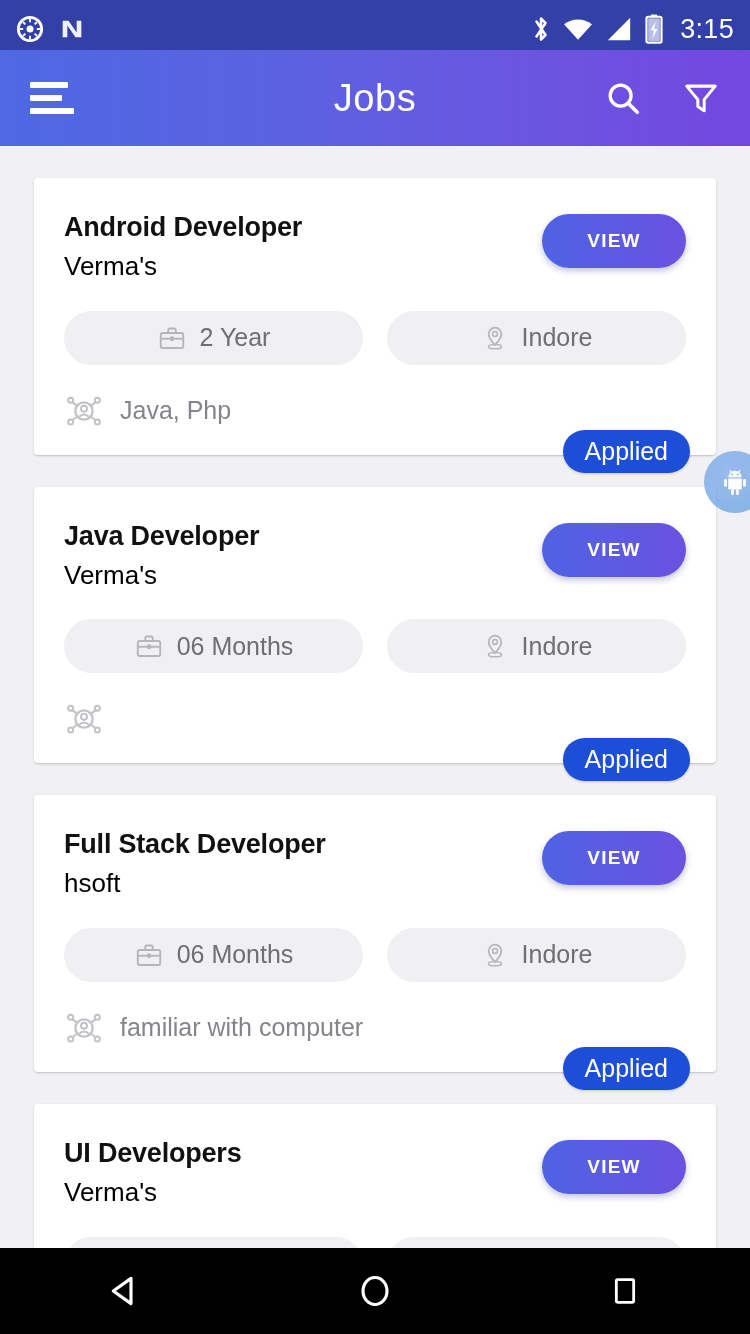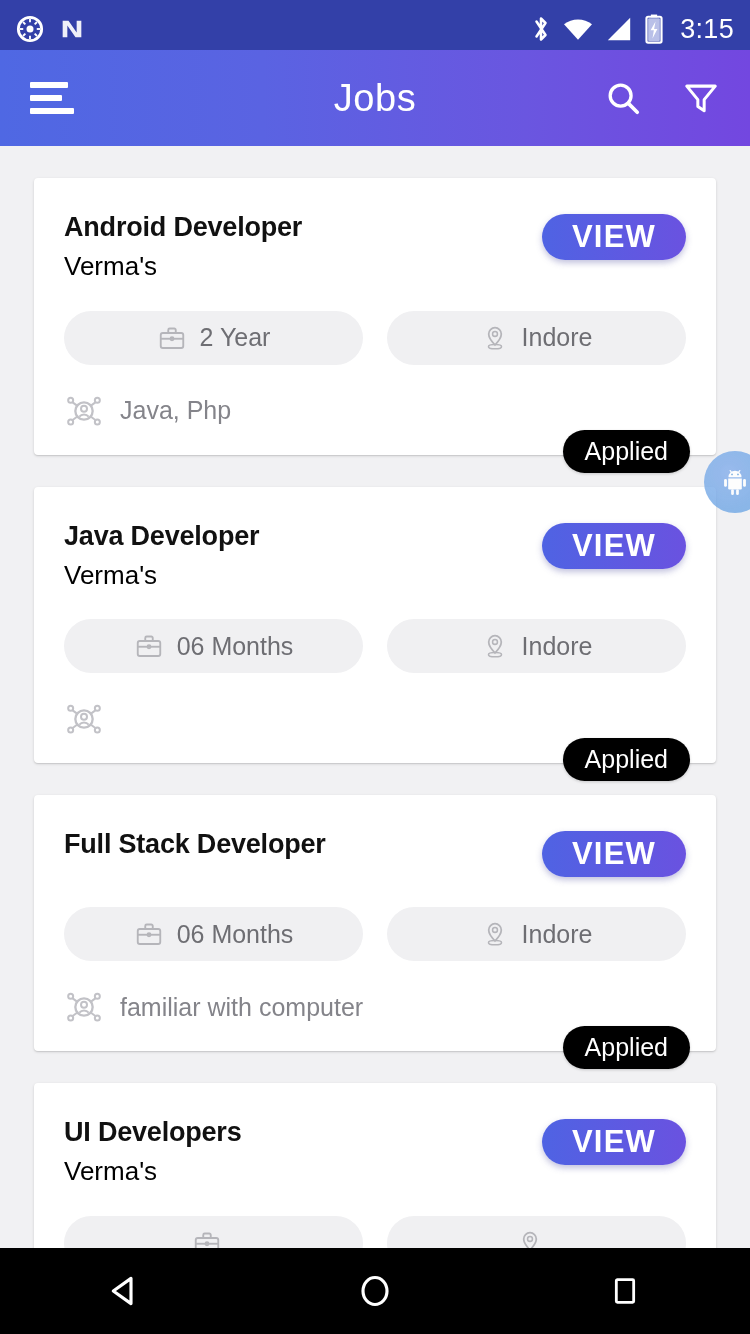--- a/index.html
+++ b/index.html
@@ -59,41 +59,41 @@
   .card-titles { flex:1; min-width:0; }
   .job-title {
     font-size:27px; font-weight:bold; color:#111; letter-spacing:-.2px;
     line-height:1.15;
   }
   .job-company {
     font-size:26px; color:#000000; font-weight:400; margin-top:9px; line-height:1.1;
   }
   .view-btn {
     flex:0 0 auto; margin-top:2px;
-    width:144px; height:46px; border-radius:27px;
+    width:144px; height:54px; border-radius:27px;
     background:linear-gradient(to right,#4f63e3 0%,#6a52e0 100%);
     box-shadow:0 3px 6px rgba(80,80,160,.35);
-    color:#fff; font-size:31px; font-weight:bold; letter-spacing:1.2px;
+    color:#fff; font-size:19px; font-weight:bold; letter-spacing:1.2px;
     display:flex; align-items:center; justify-content:center;
     cursor:pointer; border:none;
   }
 
   .chip-row { display:flex; gap:24px; margin-top:30px; }
   .chip {
     flex:1; height:54px; border-radius:27px; background:#f0f0f2;
     display:flex; align-items:center; justify-content:center; gap:13px;
   }
   .chip-text { font-size:25px; color:#6e6e73; font-weight:400; }
 
   .skill-row { display:flex; align-items:center; gap:16px; margin-top:26px; }
   .skill-text { font-size:25px; color:#84848a; font-weight:400; }
 
   .applied-badge {
     position:absolute; right:26px; bottom:-18px;
-    background:#000000; color:#fff;
+    background:#1d4ed8; color:#fff;
     font-size:25px; font-weight:400;
     padding:7px 22px; border-radius:22px;
     box-shadow:0 1px 3px rgba(0,0,0,.18);
     white-space:nowrap;
   }
 
   .card.partial { padding-bottom:30px; }
 
   
   .float-bubble {
@@ -264,20 +264,21 @@
           <line x1="18.8" y1="17.4" x2="15.6" y2="15" stroke="#c2c2c7" stroke-width="1.2"></line>
         </svg>
       </div>
       <div class="applied-badge">Applied</div>
     </div>
 
     <div class="card">
       <div class="card-head">
         <div class="card-titles">
           <div class="job-title">Full Stack Developer</div>
+          <div class="job-company">hsoft</div>
         </div>
         <button class="view-btn">VIEW</button>
       </div>
       <div class="chip-row">
         <div class="chip">
           <svg width="30" height="30" viewBox="0 0 24 24">
             <rect x="3" y="8" width="18" height="12" rx="1.6" fill="none" stroke="#b5b5ba" stroke-width="1.5"></rect>
             <path d="M9 8 L9 5.6 A1.2 1.2 0 0 1 10.2 4.4 L13.8 4.4 A1.2 1.2 0 0 1 15 5.6 L15 8" fill="none" stroke="#b5b5ba" stroke-width="1.5"></path>
             <line x1="3" y1="12.6" x2="21" y2="12.6" stroke="#b5b5ba" stroke-width="1.5"></line>
             <circle cx="12" cy="12.6" r="1.3" fill="none" stroke="#b5b5ba" stroke-width="1.3"></circle>

